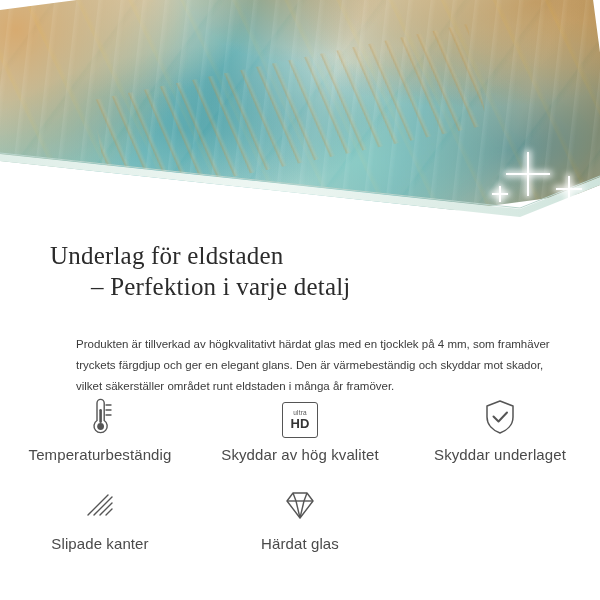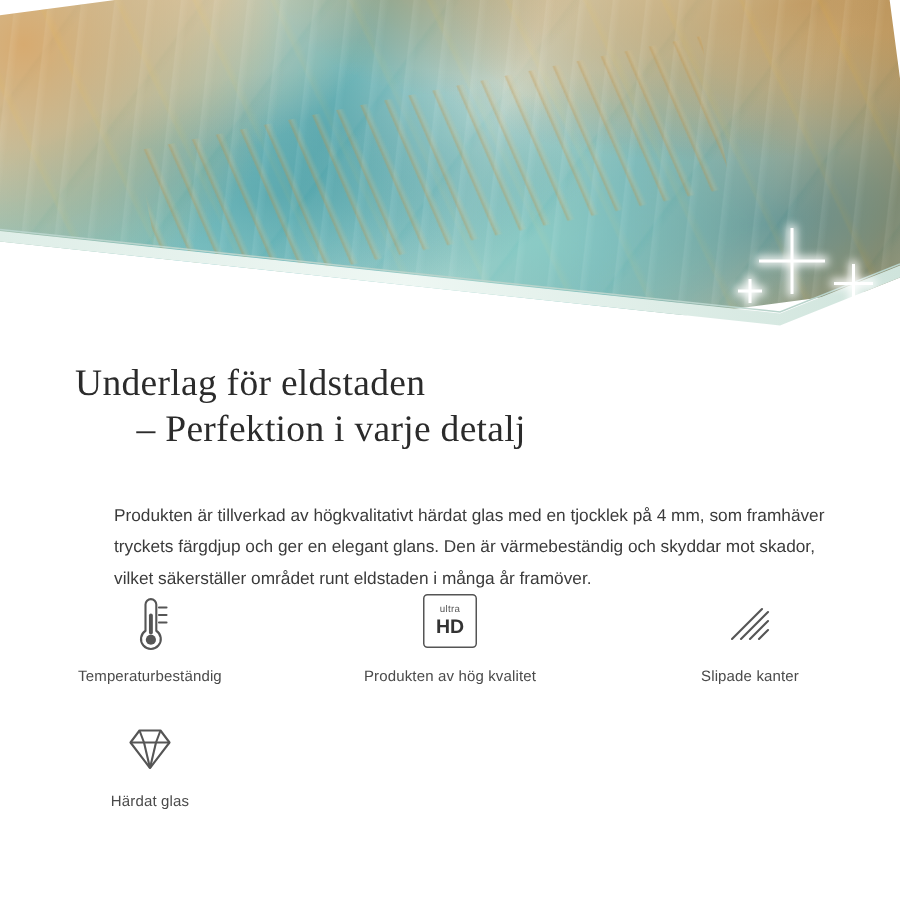--- a/index.html
+++ b/index.html
@@ -150,26 +150,26 @@
   }
   .feature {
     display: flex;
     flex-direction: column;
     align-items: center;
     justify-content: flex-start;
   }
   .feature-icon {
     height: 42px;
     display: flex;
-    align-items: flex-start;
+    align-items: flex-end;
     justify-content: center;
   }
   .feature-label {
     margin-top: 8px;
-    font-size: 10px;
+    font-size: 15px;
     color: #4a4a4a;
     text-align: center;
     letter-spacing: .1px;
   }
   .hd-box {
     width: 34px; height: 34px;
     border: 1.4px solid #555;
     border-radius: 3px;
     display: flex;
     flex-direction: column;
@@ -250,23 +250,32 @@
       <div class="feature-label">Temperaturbeständig</div>
     </div>
 
     <div class="feature">
       <div class="feature-icon">
         <div class="hd-box">
           <span class="u">ultra</span>
           <span class="hd">HD</span>
         </div>
       </div>
-      <div class="feature-label">Produkten av hög kvalitet</div>
-    </div>
-
+      <div class="feature-label">Skyddar av hög kvalitet</div>
+    </div>
+
+    <div class="feature">
+      <div class="feature-icon">
+        <svg width="40" height="42" viewBox="0 0 40 42">
+          <path d="M20 5 L33 10 v11c0 8-6.2 13.5-13 16-6.8-2.5-13-8-13-16V10z" fill="none" stroke="#555" stroke-width="1.5" stroke-linejoin="round"></path>
+          <polyline points="13.5,20.5 18.5,25.5 27,16.5" fill="none" stroke="#555" stroke-width="2" stroke-linecap="round" stroke-linejoin="round"></polyline>
+        </svg>
+      </div>
+      <div class="feature-label">Skyddar underlaget</div>
+    </div>
 
     <div class="feature">
       <div class="feature-icon">
         <svg width="44" height="42" viewBox="0 0 44 42">
           <g fill="none" stroke="#555" stroke-width="1.4" stroke-linecap="round">
             <path d="M10 30 L30 10"></path>
             <path d="M16 30 L34 12"></path>
             <path d="M22 30 L34 18"></path>
             <path d="M28 30 L34 24"></path>
           </g>

